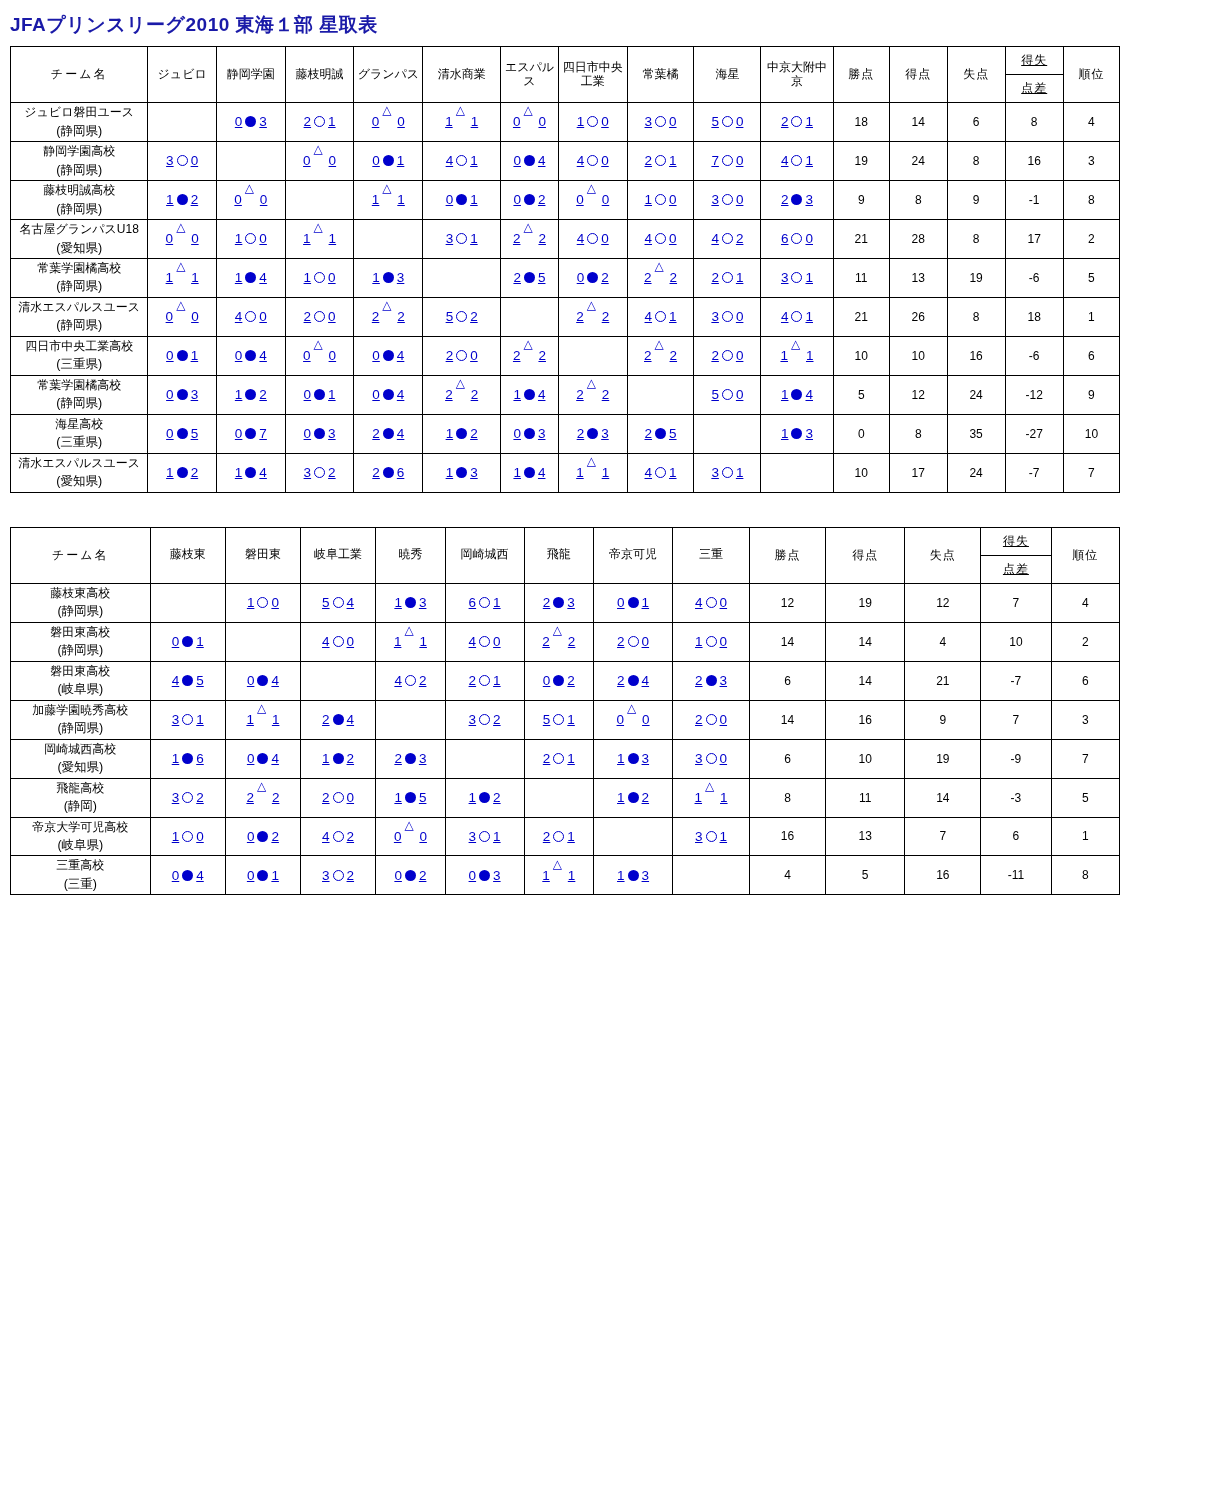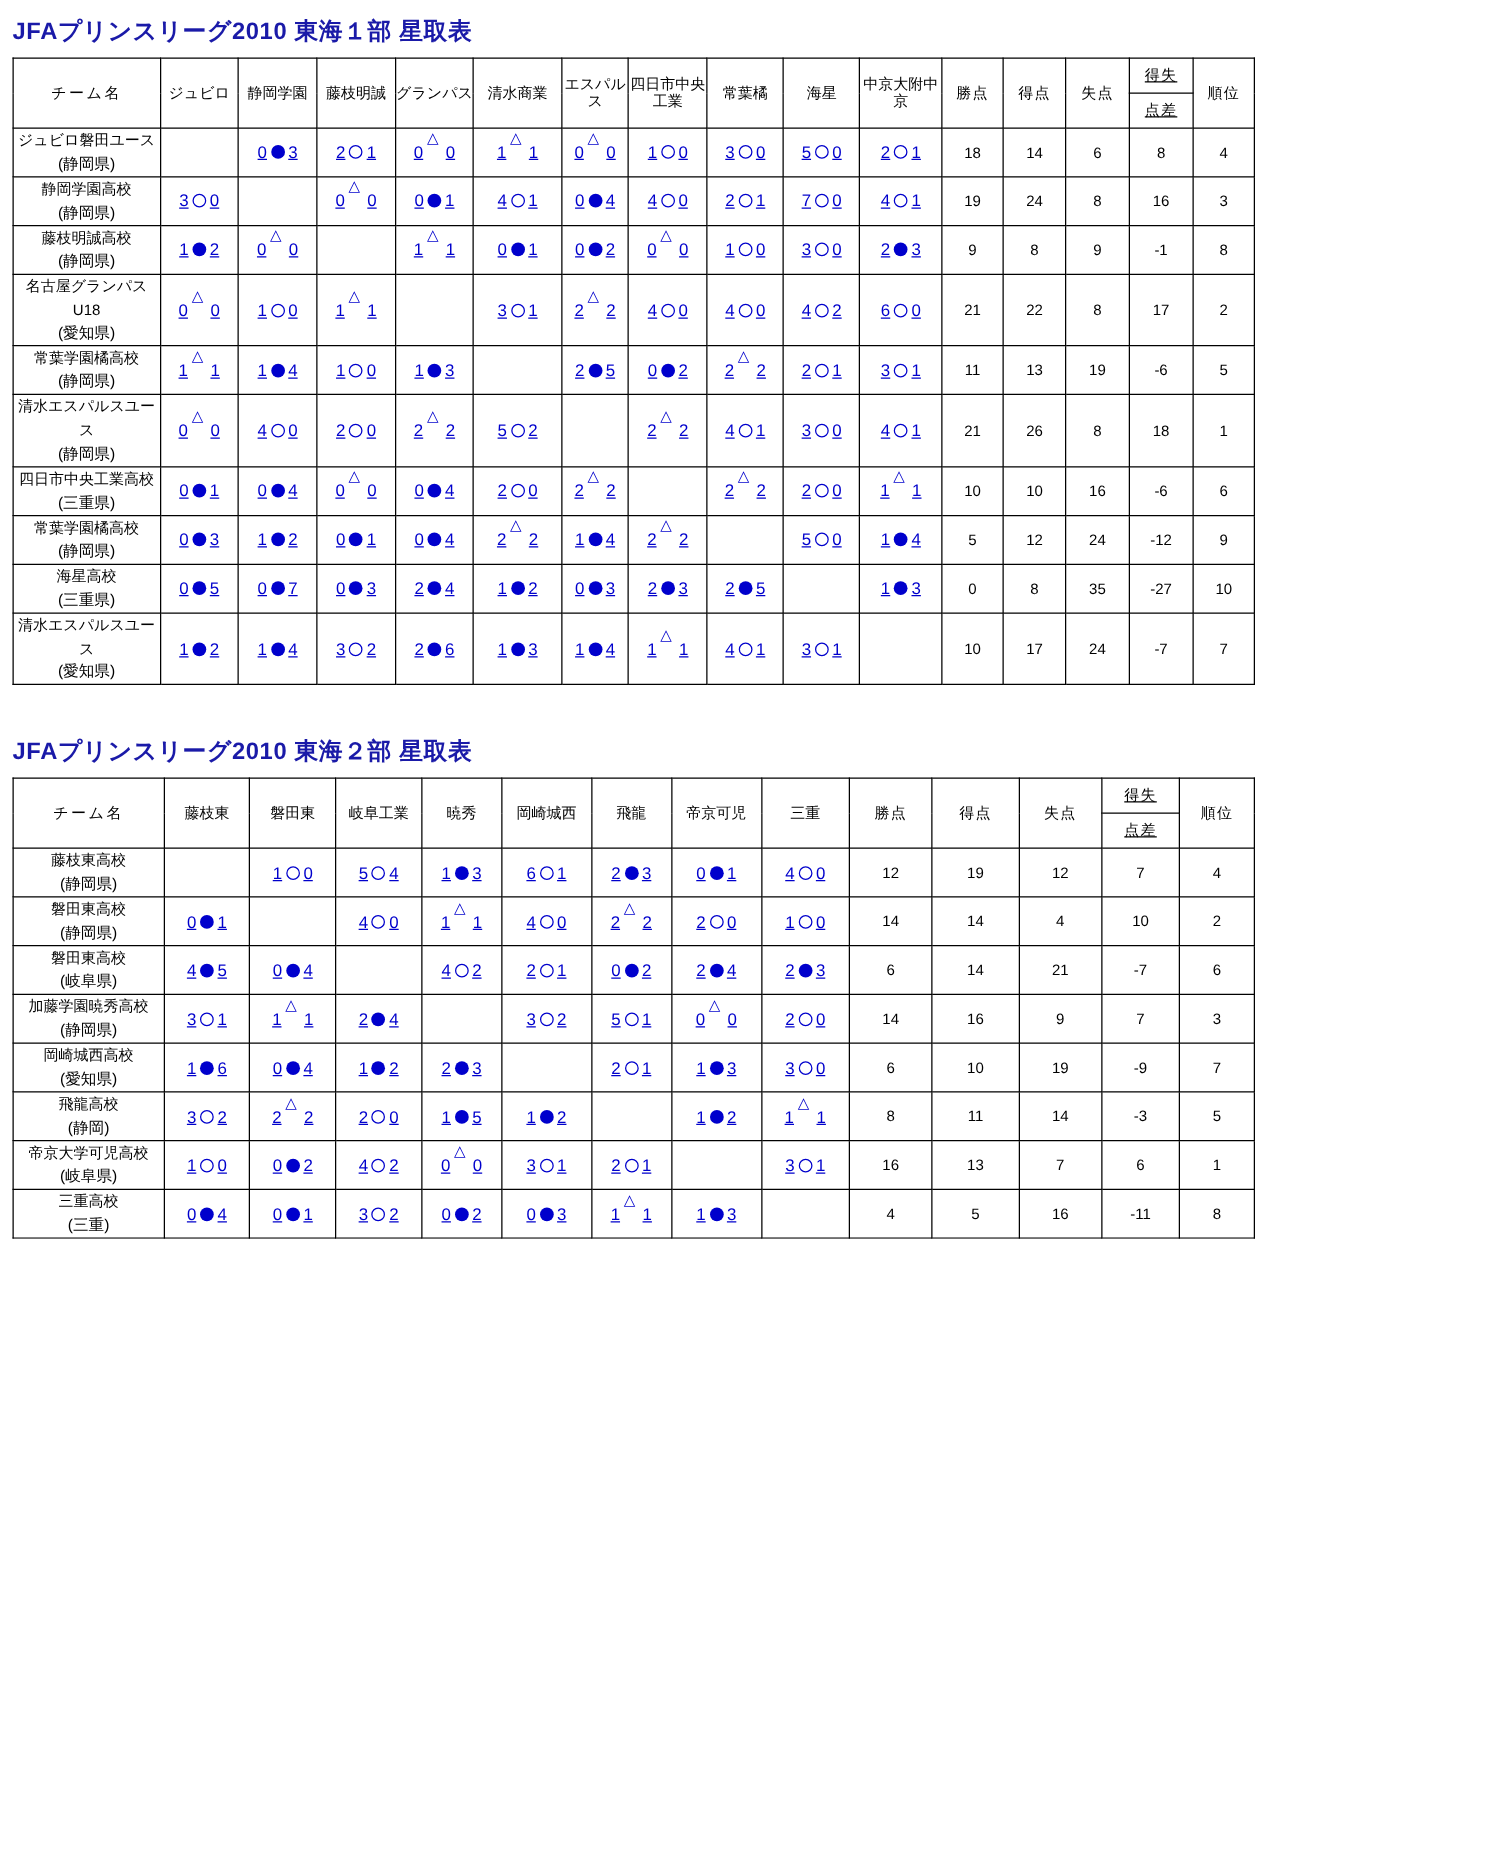--- a/index.html
+++ b/index.html
@@ -6,21 +6,21 @@
     margin: 0;
     padding: 0;
     background: #ffffff;
   }
   body {
     width: 1205px;
     font-family: "Liberation Sans", "DejaVu Sans", sans-serif;
     color: #000000;
   }
   .page {
-    width: 1004px;
+    width: 1120px;
     padding: 6px 0 0 0;
     box-sizing: border-box;
   }
   .section {
     margin: 0 0 0 0;
   }
   .section-title {
     font-size: 19px;
     font-weight: bold;
     color: #1a1aa8;
@@ -244,21 +244,21 @@
             <td><span class="result"><span class="res-link">1<span class="mark mark-win"></span>0</span></span></td>
             <td><span class="result"><span class="res-link">1<span class="mark mark-draw"></span>1</span></span></td>
             <td class="empty-diag"></td>
             <td><span class="result"><span class="res-link">3<span class="mark mark-win"></span>1</span></span></td>
             <td><span class="result"><span class="res-link">2<span class="mark mark-draw"></span>2</span></span></td>
             <td><span class="result"><span class="res-link">4<span class="mark mark-win"></span>0</span></span></td>
             <td><span class="result"><span class="res-link">4<span class="mark mark-win"></span>0</span></span></td>
             <td><span class="result"><span class="res-link">4<span class="mark mark-win"></span>2</span></span></td>
             <td><span class="result"><span class="res-link">6<span class="mark mark-win"></span>0</span></span></td>
             <td class="statcell">21</td>
-            <td class="statcell">22</td>
+            <td class="statcell">28</td>
             <td class="statcell">8</td>
             <td class="statcell">17</td>
             <td class="statcell">2</td>
           </tr>
           <tr>
             <td class="teamcell">
               <div>常葉学園橘高校</div>
               <div class="pref">(静岡県)</div>
             </td>
             <td><span class="result"><span class="res-link">1<span class="mark mark-draw"></span>1</span></span></td>
@@ -382,21 +382,20 @@
             <td class="statcell">-7</td>
             <td class="statcell">7</td>
           </tr>
         </tbody>
     </table>
   </div>
 
   <div class="gap"></div>
 
   <div class="section">
-    <div class="section-title">JFAプリンスリーグ2010 東海２部 星取表</div>
     <table class="startable">
       <colgroup>
         <col style="width:148px">
           <col style="width:78px">
           <col style="width:78px">
           <col style="width:78px">
           <col style="width:72px">
         <col style="width:82px">
           <col style="width:72px">
           <col style="width:82px">

